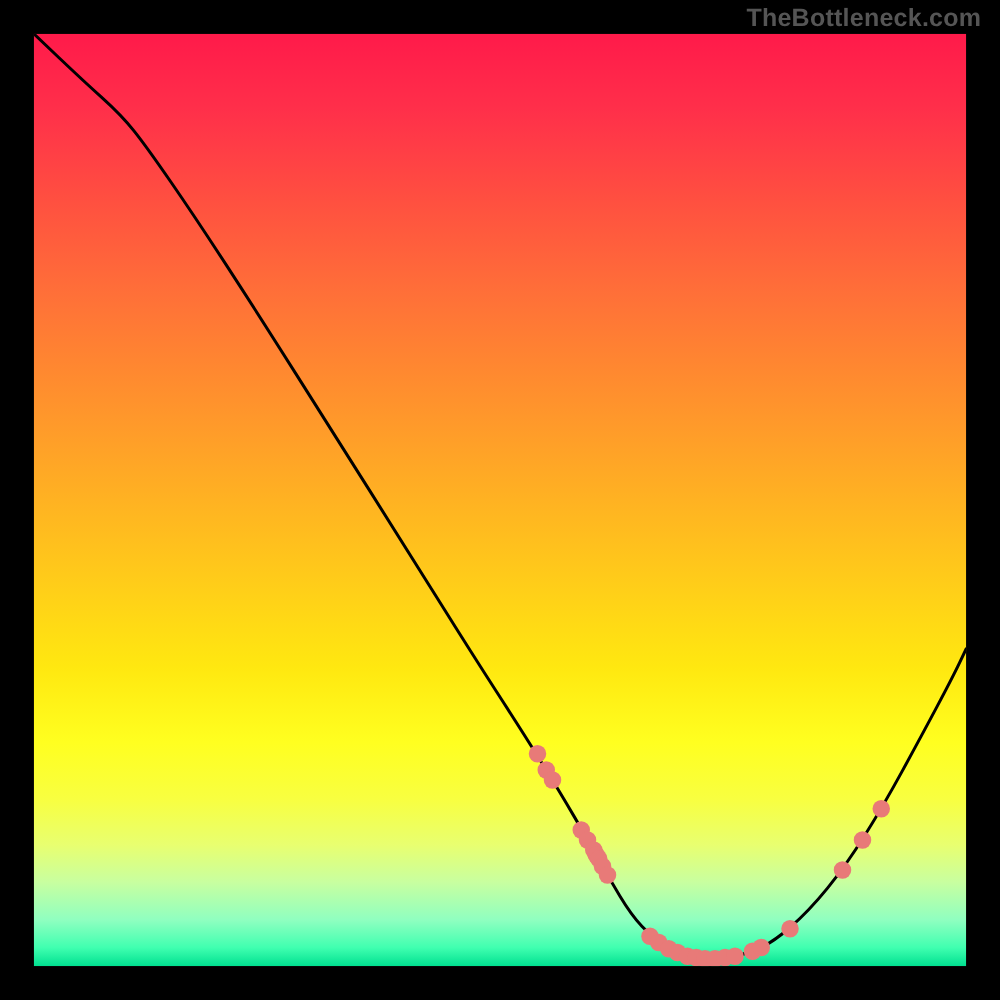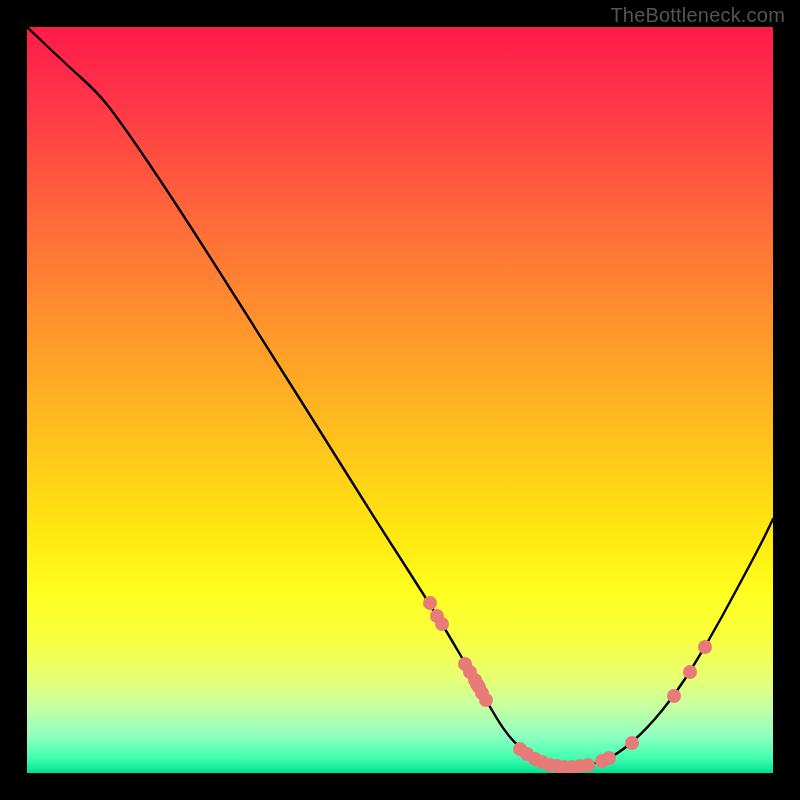--- a/index.html
+++ b/index.html
@@ -10,21 +10,21 @@
     background: #000;
     position: relative;
     font-family: Arial, Helvetica, sans-serif;
   }
   .watermark {
     position: absolute;
     top: 4px;
     right: 15px;
     color: #555;
     font-size: 20px;
-    font-weight: 400;
+    font-weight: 700;
     z-index: 10;
     letter-spacing: 0.2px;
   }
   .plot-area {
     position: absolute;
     top: 27px;
     left: 27px;
     width: 746px;
     height: 746px;
     overflow: hidden;

